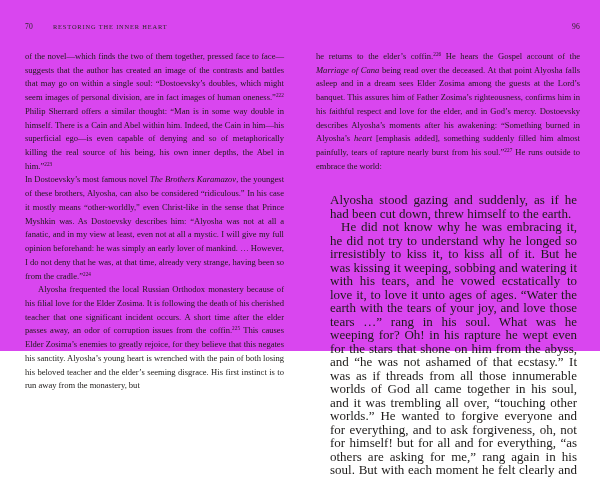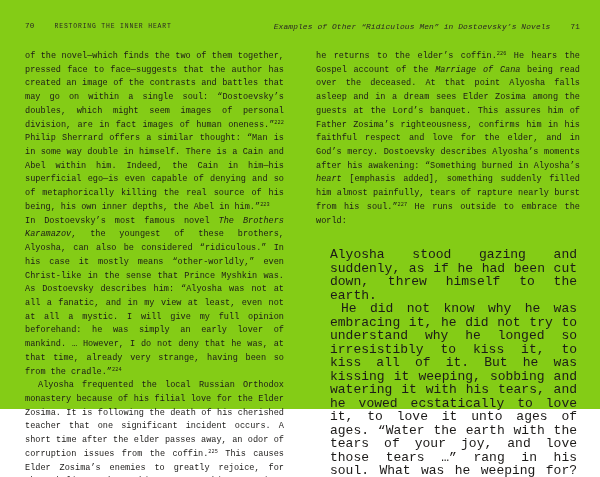--- a/index.html
+++ b/index.html
@@ -10,24 +10,23 @@
   body {
     width: 600px;
     height: 477px;
     overflow: hidden;
     font-family: "Liberation Serif", "DejaVu Serif", serif;
     color: #1c1a18;
   }
   .spread {
     position: relative;
     width: 600px;
-    height: 409px;
-    background: #84cc16;
+    height: 351px;
+    background: #d946ef;
     display: flex;
-    font-family: Liberation Mono, monospace;
   }
   .page {
     position: relative;
     box-sizing: border-box;
     width: 300px;
     height: 477px;
     padding: 22px 22px 14px 22px;
   }
   .page-left  { padding-left: 25px; padding-right: 16px; }
   .page-right { padding-left: 16px; padding-right: 20px; }
@@ -131,22 +130,21 @@
       <p class="body noindent">In Dostoevsky’s most famous novel <i>The Brothers Karamazov</i>, the youngest of these brothers, Alyosha, can also be considered “ridiculous.” In his case it mostly means “other-worldly,” even Christ-like in the sense that Prince Myshkin was. As Dostoevsky describes him: “Alyosha was not at all a fanatic, and in my view at least, even not at all a mystic. I will give my full opinion beforehand: he was simply an early lover of mankind. … However, I do not deny that he was, at that time, already very strange, having been so from the cradle.”<sup>224</sup></p>
 
       <p class="body">Alyosha frequented the local Russian Orthodox monastery because of his filial love for the Elder Zosima. It is following the death of his cherished teacher that one significant incident occurs. A short time after the elder passes away, an odor of corruption issues from the coffin.<sup>225</sup> This causes Elder Zosima’s enemies to greatly rejoice, for they believe that this negates his sanctity. Alyosha’s young heart is wrenched with the pain of both losing his beloved teacher and the elder’s seeming disgrace. His first instinct is to run away from the monastery, but</p>
 
     </div>
   </div>
 
   <div class="page page-right">
 
     <div class="runhead runhead-right">
-      <span class="runhead-title-italic">Examples of Other “Ridiculous Men” in Dostoevsky’s Novels</span>
-      <span class="folio">71</span>
+      <span class="folio">96</span>
     </div>
 
     <div class="col">
 
       <p class="body noindent">he returns to the elder’s coffin.<sup>226</sup> He hears the Gospel account of the <i>Marriage of Cana</i> being read over the deceased. At that point Alyosha falls asleep and in a dream sees Elder Zosima among the guests at the Lord’s banquet. This assures him of Father Zosima’s righteousness, confirms him in his faithful respect and love for the elder, and in God’s mercy. Dostoevsky describes Alyosha’s moments after his awakening: “Something burned in Alyosha’s <i>heart</i> [emphasis added], something suddenly filled him almost painfully, tears of rapture nearly burst from his soul.”<sup>227</sup> He runs outside to embrace the world:</p>
 
       <blockquote class="extract">
         <p>Alyosha stood gazing and suddenly, as if he had been cut down, threw himself to the earth.</p>
         <p>He did not know why he was embracing it, he did not try to understand why he longed so irresistibly to kiss it, to kiss all of it. But he was kissing it weeping, sobbing and watering it with his tears, and he vowed ecstatically to love it, to love it unto ages of ages. “Water the earth with the tears of your joy, and love those tears …” rang in his soul. What was he weeping for? Oh! in his rapture he wept even for the stars that shone on him from the abyss, and “he was not ashamed of that ecstasy.” It was as if threads from all those innumerable worlds of God all came together in his soul, and it was trembling all over, “touching other worlds.” He wanted to forgive everyone and for everything, and to ask forgiveness, oh, not for himself! but for all and for everything, “as others are asking for me,” rang again in his soul. But with each moment he felt clearly and almost tangibly something as firm and immovable as this heavenly vault descend into his soul. Some sort of idea, as it were, was coming to reign in his</p>
       </blockquote>

